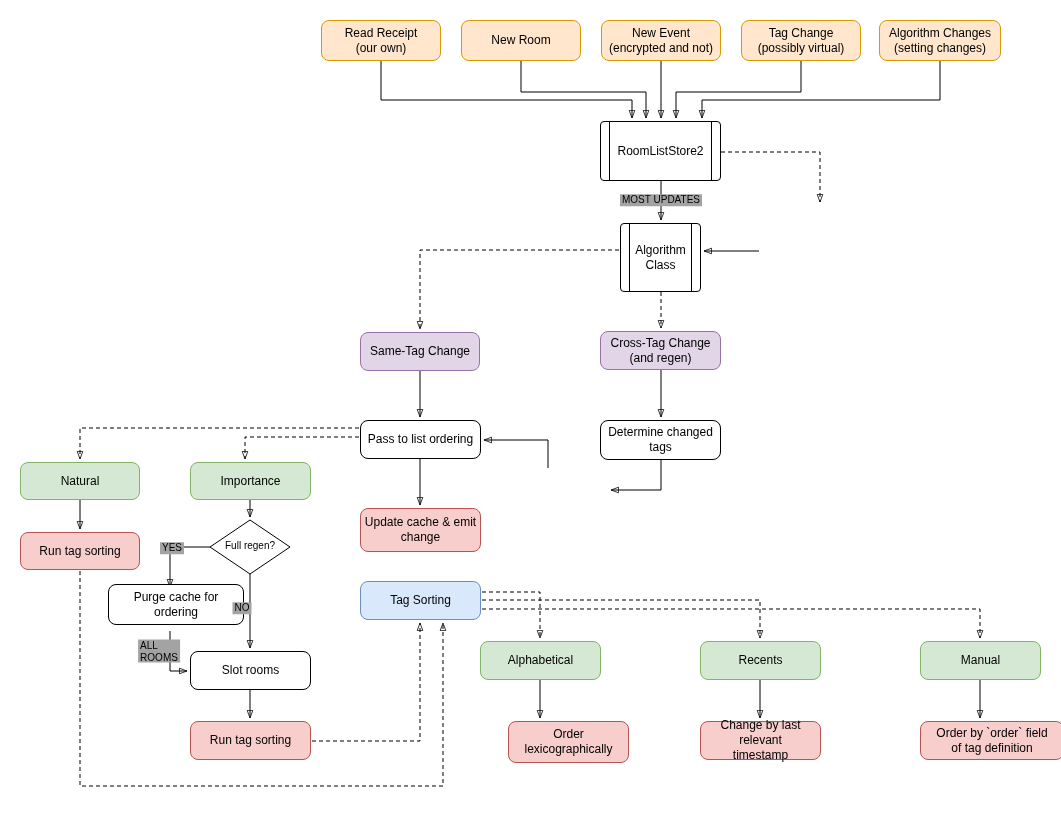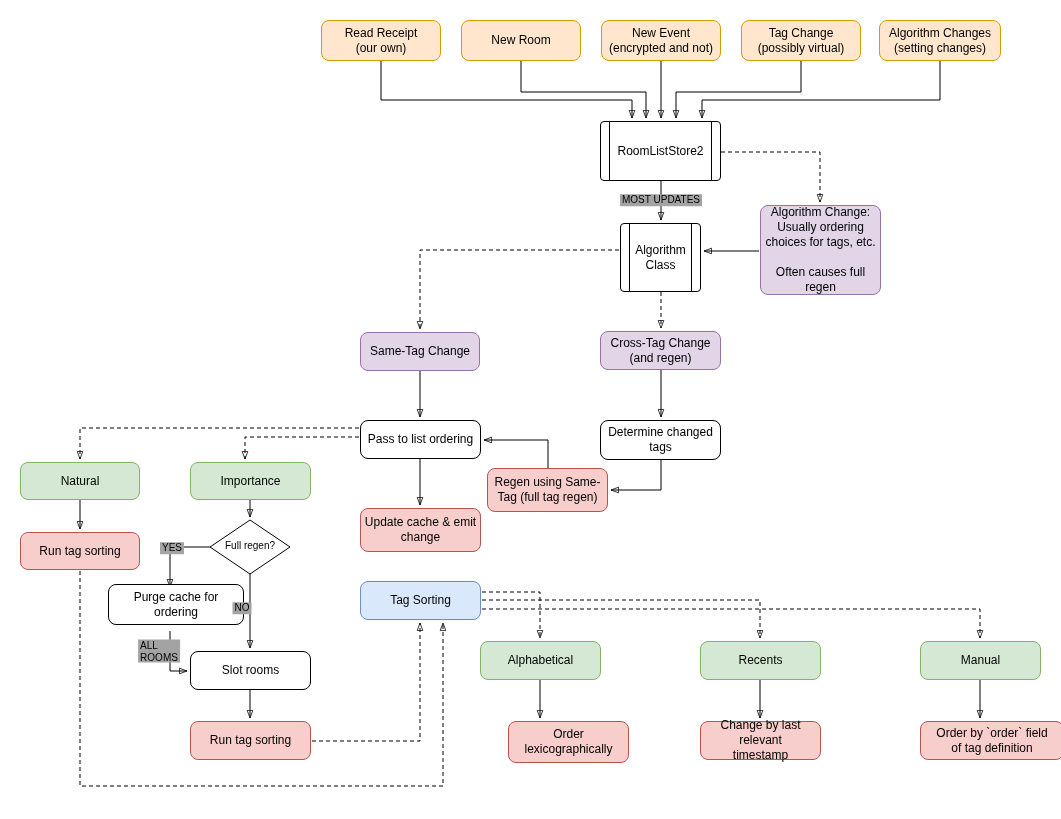--- a/index.html
+++ b/index.html
@@ -103,47 +103,35 @@
 (setting changes)</span>
   </div>
 
   <div class="node process" style="left:600px;top:121px;width:121px;height:60px">
     <span>RoomListStore2</span>
   </div>
   <div class="node process" style="left:620px;top:223px;width:81px;height:69px">
     <span>Algorithm
 Class</span>
   </div>
-  <div class="node c-purple" style="left:760px;top:205px;width:121px;height:90px">
-    <span>Algorithm Change:
-Usually ordering
-choices for tags, etc.
-
-Often causes full
-regen</span>
-  </div>
 
   <div class="node c-purple" style="left:360px;top:332px;width:120px;height:39px">
     <span>Same-Tag Change</span>
   </div>
   <div class="node c-purple" style="left:600px;top:331px;width:121px;height:39px">
     <span>Cross-Tag Change
 (and regen)</span>
   </div>
 
   <div class="node" style="left:360px;top:420px;width:121px;height:39px">
     <span>Pass to list ordering</span>
   </div>
   <div class="node sharp" style="left:600px;top:420px;width:121px;height:40px">
     <span>Determine changed
 tags</span>
-  </div>
-  <div class="node c-red" style="left:487px;top:468px;width:121px;height:44px">
-    <span>Regen using Same-
-Tag (full tag regen)</span>
   </div>
   <div class="node c-red" style="left:360px;top:508px;width:121px;height:44px">
     <span>Update cache &amp; emit
 change</span>
   </div>
 
   <div class="node c-green" style="left:20px;top:462px;width:120px;height:38px">
     <span>Natural</span>
   </div>
   <div class="node c-green" style="left:190px;top:462px;width:121px;height:38px">

